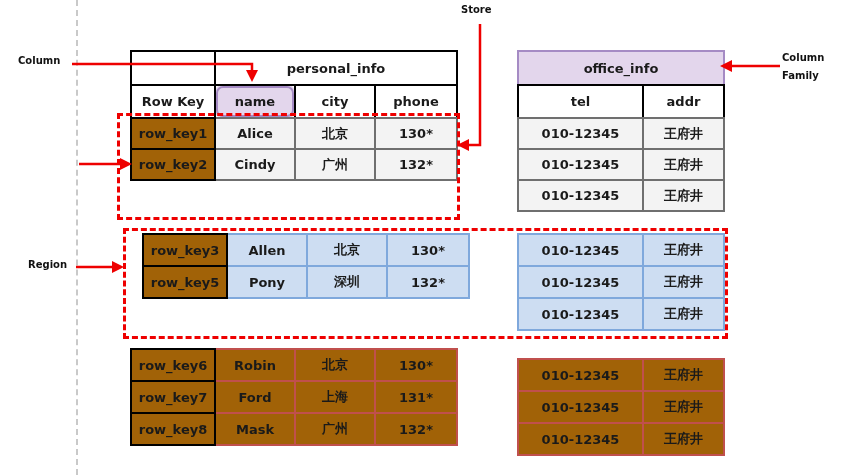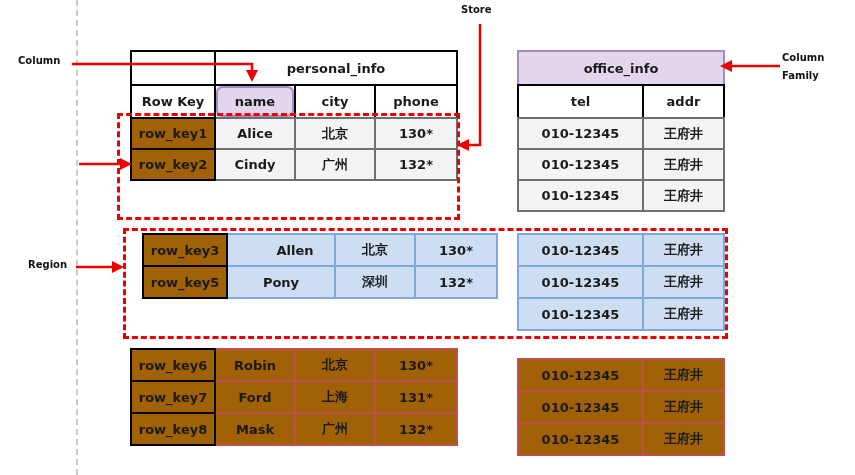--- a/index.html
+++ b/index.html
@@ -74,21 +74,21 @@
       <td class="cell-gray">广州</td>
       <td class="cell-gray">132*</td>
     </tr>
   </tbody>
     </table>
 
   <table class="tbl" style="left:130px; top:233px;margin-left:12px;">
     <tbody>
         <tr style="height:32px;">
       <td class="rk" style="width:82px;">row_key3</td>
-      <td class="cell-blue" style="width:78px;padding-left:28px;">Allen</td>
+      <td class="cell-blue" style="width:78px;">Allen</td>
       <td class="cell-blue" style="width:78px;">北京</td>
       <td class="cell-blue" style="width:80px;">130*</td>
     </tr>
     <tr style="height:32px;">
       <td class="rk">row_key5</td>
       <td class="cell-blue">Pony</td>
       <td class="cell-blue">深圳</td>
       <td class="cell-blue">132*</td>
     </tr>
   </tbody>

